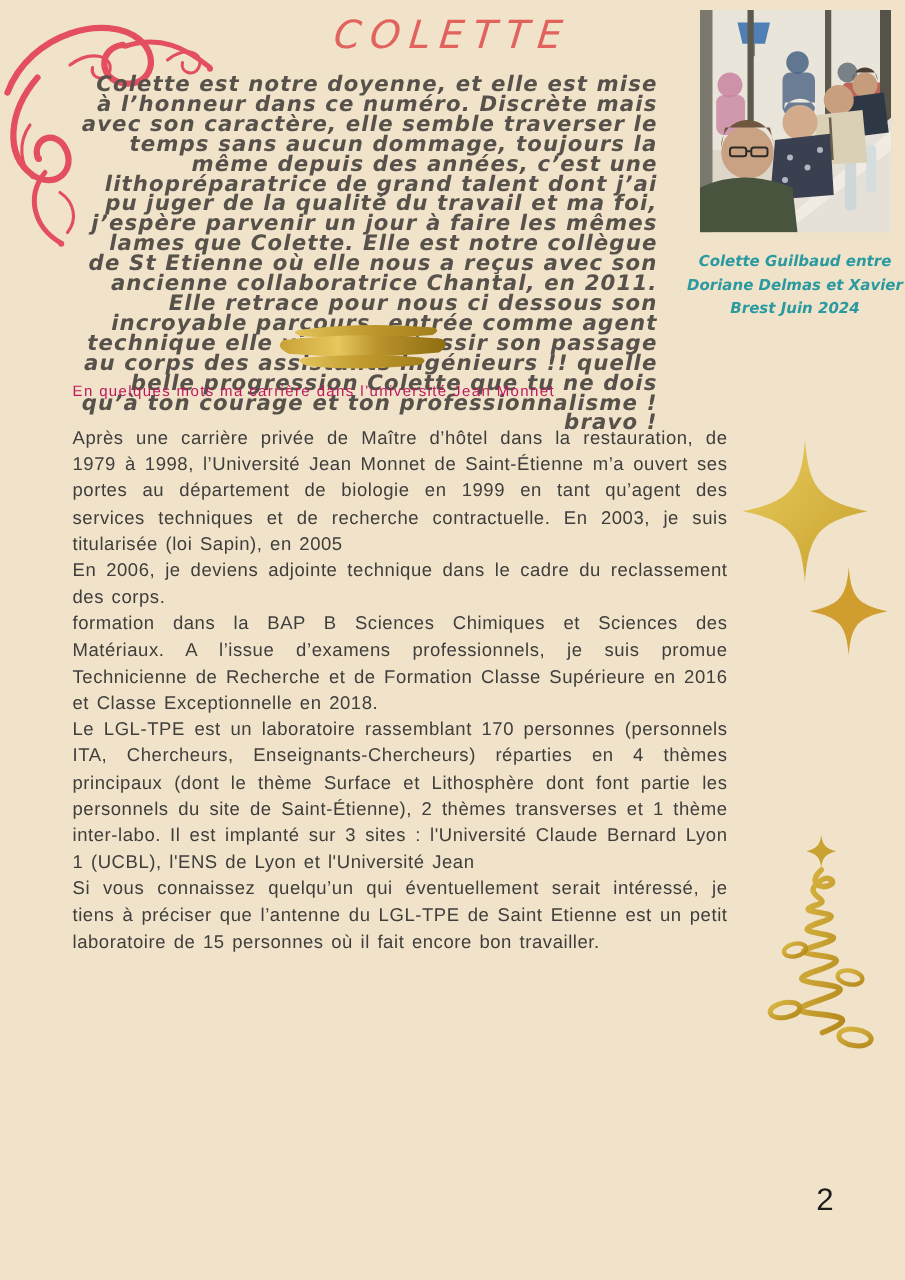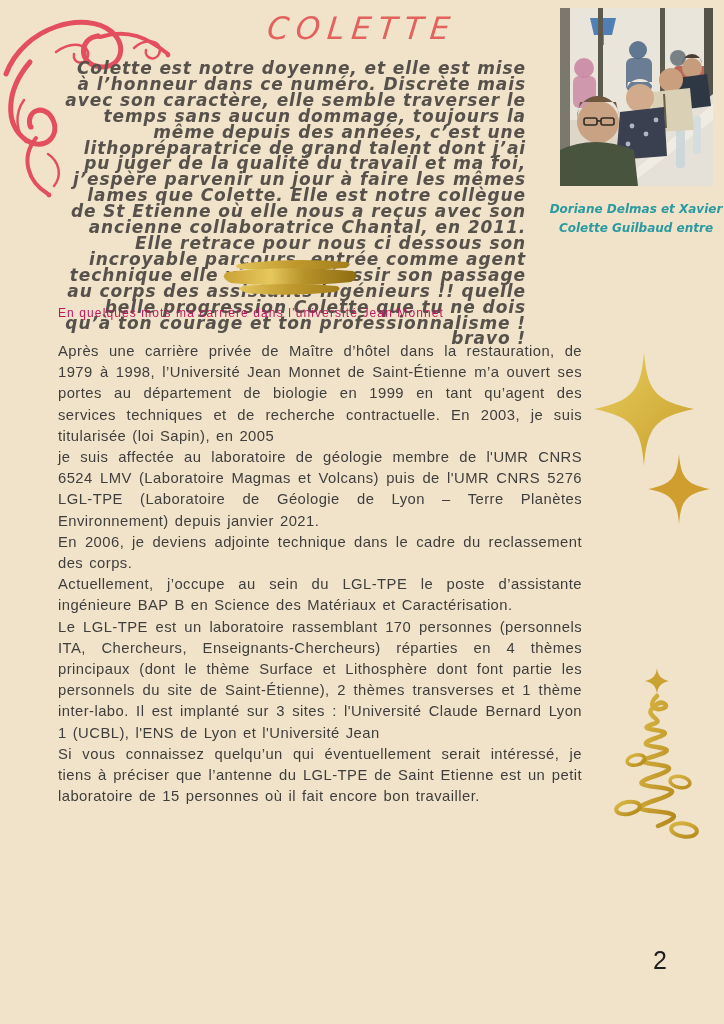--- a/index.html
+++ b/index.html
@@ -145,22 +145,23 @@
       <circle cx="38" cy="114" r="21" fill="#c9a183"></circle>
       <path d="M17 110 A21 21 0 0 1 59 108 L56 94 L20 94 Z" fill="#6f563f"></path>
       <rect x="24" y="110" width="13" height="7" rx="2" fill="none" stroke="#2e2a26" stroke-width="1.6"></rect>
       <rect x="41" y="110" width="13" height="7" rx="2" fill="none" stroke="#2e2a26" stroke-width="1.6"></rect>
       <line x1="37" y1="113" x2="41" y2="113" stroke="#2e2a26" stroke-width="1.6"></line>
       <path d="M0 142 Q 34 126, 74 142 L 78 178 L 0 178 Z" fill="#49543f"></path>
     </svg>
   </div>
 
   <div class="photo-caption">
+    <div>Colette Guilbaud entre</div>
     <div>Doriane Delmas et Xavier</div>
-    <div>Colette Guilbaud entre</div>
+    <div>Brest Juin 2024</div>
   </div>
 
   <svg class="brush" viewBox="0 0 142 44">
     <defs>
       <linearGradient id="goldGrad" x1="0" y1="0" x2="1" y2="0">
         <stop offset="0" stop-color="#caa235"></stop>
         <stop offset="0.35" stop-color="#e6c85e"></stop>
         <stop offset="0.6" stop-color="#b8922a"></stop>
         <stop offset="1" stop-color="#8f6d12"></stop>
       </linearGradient>
@@ -172,23 +173,22 @@
     </defs>
     <path d="M20 8 Q 72 1, 128 6 Q 134 8, 127 12 Q 72 16, 22 13 Q 13 10, 20 8" fill="url(#goldGrad2)"></path>
     <path d="M8 16 Q 70 9, 134 15 Q 142 20, 132 26 Q 70 32, 12 27 Q 0 21, 8 16" fill="url(#goldGrad)"></path>
     <path d="M24 30 Q 76 26, 118 30 Q 124 33, 116 36 Q 70 41, 28 37 Q 16 33, 24 30" fill="url(#goldGrad2)"></path>
   </svg>
 
   <div class="section-heading">En quelques mots ma carrière dans l’université Jean Monnet</div>
 
   <div class="article-body">
     <p>Après une carrière privée de Maître d’hôtel dans la restauration, de 1979 à 1998, l’Université Jean Monnet de Saint-Étienne m’a ouvert ses portes au département de biologie en 1999 en tant qu’agent des services techniques et de recherche contractuelle. En 2003, je suis titularisée (loi Sapin), en 2005</p>
-    <p>je suis affectée au laboratoire de géologie membre de l'UMR CNRS 6524 LMV (Laboratoire Magmas et Volcans) puis de l'UMR CNRS 5276 LGL-TPE (Laboratoire de Géologie de Lyon – Terre Planètes Environnement) depuis janvier 2021.</p>
     <p>En 2006, je deviens adjointe technique dans le cadre du reclassement des corps.</p>
-    <p>Actuellement, j’occupe au sein du LGL-TPE le poste d’assistante ingénieure BAP B en Science des Matériaux et Caractérisation.</p>
+    <p>formation dans la BAP B Sciences Chimiques et Sciences des Matériaux. A l’issue d’examens professionnels, je suis promue Technicienne de Recherche et de Formation Classe Supérieure en 2016 et Classe Exceptionnelle en 2018.</p>
     <p>Le LGL-TPE est un laboratoire rassemblant 170 personnes (personnels ITA, Chercheurs, Enseignants-Chercheurs) réparties en 4 thèmes principaux (dont le thème Surface et Lithosphère dont font partie les personnels du site de Saint-Étienne), 2 thèmes transverses et 1 thème inter-labo. Il est implanté sur 3 sites : l'Université Claude Bernard Lyon 1 (UCBL), l'ENS de Lyon et l'Université Jean</p>
     <p>Si vous connaissez quelqu’un qui éventuellement serait intéressé, je tiens à préciser que l’antenne du LGL-TPE de Saint Etienne est un petit laboratoire de 15 personnes où il fait encore bon travailler.</p>
 
   </div>
 
   <svg class="sparkle-large" viewBox="0 0 100 114">
     <defs>
       <linearGradient id="spG" x1="0" y1="0" x2="1" y2="1">
         <stop offset="0" stop-color="#e9cd5f"></stop>
         <stop offset="1" stop-color="#c79f2b"></stop>

